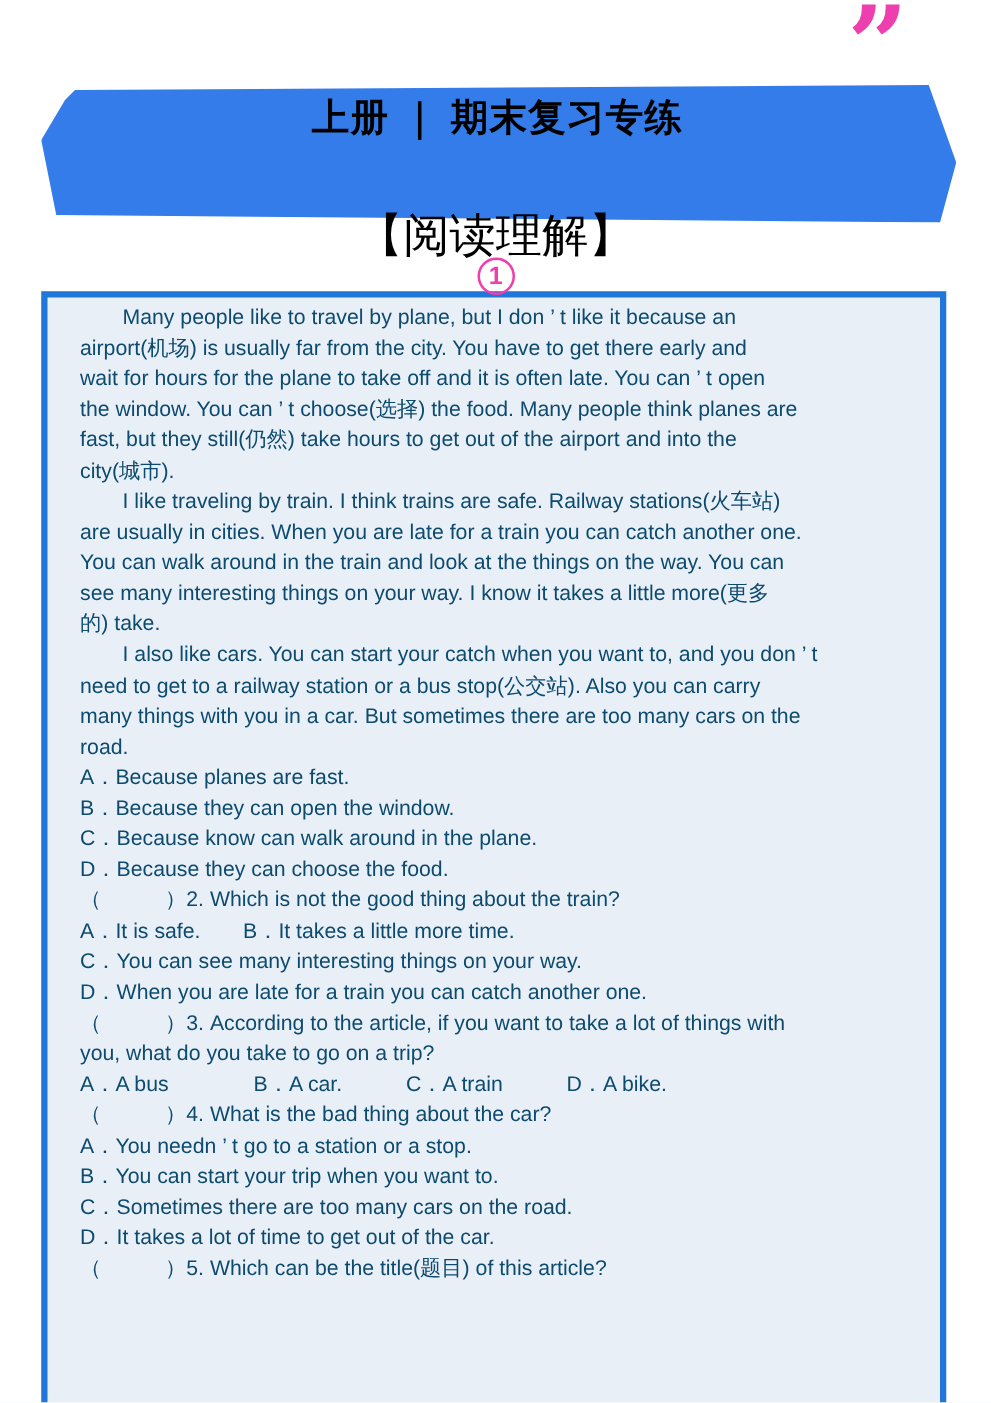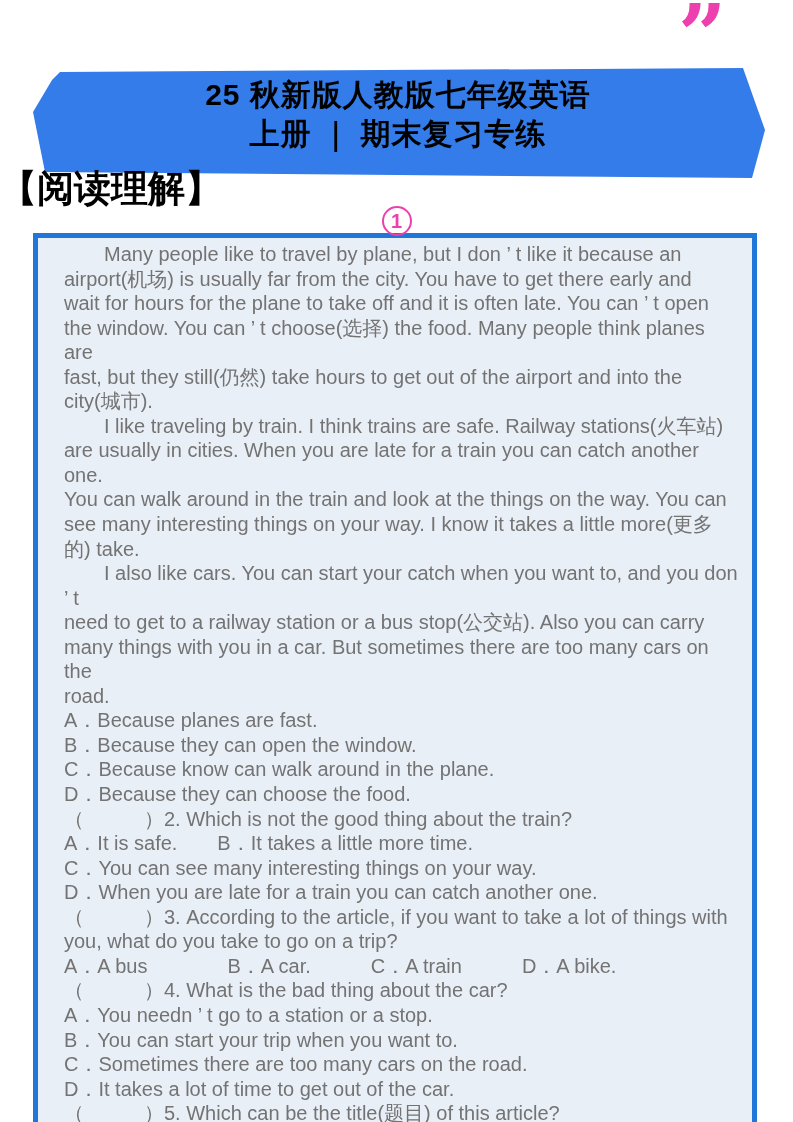--- a/index.html
+++ b/index.html
@@ -47,23 +47,23 @@
     font-weight: bold;
     color: #000000;
     letter-spacing: 1px;
   }
 
   .section-title {
     position: absolute;
     left: 0;
     top: 164px;
     width: 100%;
-    text-align: left;
+    text-align: center;
     font-size: 37px;
-    font-weight: bold;
+    font-weight: normal;
     color: #000000;
     z-index: 3;
   }
 
   .exercise-num {
     position: absolute;
     left: 50%;
     top: 206px;
     transform: translateX(-50%);
     width: 30px;
@@ -84,36 +84,35 @@
     left: 33px;
     top: 233px;
     width: 724px;
     height: 900px;
     border: 5px solid var(--box-border-blue, #2176d9);
     background: var(--box-bg, #e9eff7);
     padding: 4px 14px 0 26px;
     z-index: 3;
   }
   .line {
-    font-size: 20px;
+    font-size: 17px;
     line-height: 24.55px;
-    color: #737373;
+    color: #0c4a6e;
     white-space: pre-wrap;
     font-family: "Liberation Sans", sans-serif;
   }
 </style>
 </head>
 <body>
 
 <div class="page" style="--accent-pink: #ee3fae; --banner-blue: #347ce9; --box-border-blue: #2176d9; --box-bg: #e9eff7;">
 
   <span class="decor-quote">”</span>
 
   <div class="banner">
-    <div class="banner-line">25 秋新版人教版七年级英语</div>
     <div class="banner-line">上册 ｜ 期末复习专练</div>
   </div>
 
   <div class="section-title">【阅读理解】</div>
 
   <div class="exercise-num">1</div>
 
   <div class="reading-box">
       <div class="line">　　Many people like to travel by plane, but I don ’ t like it because an</div>
       <div class="line">airport(机场) is usually far from the city. You have to get there early and</div>

